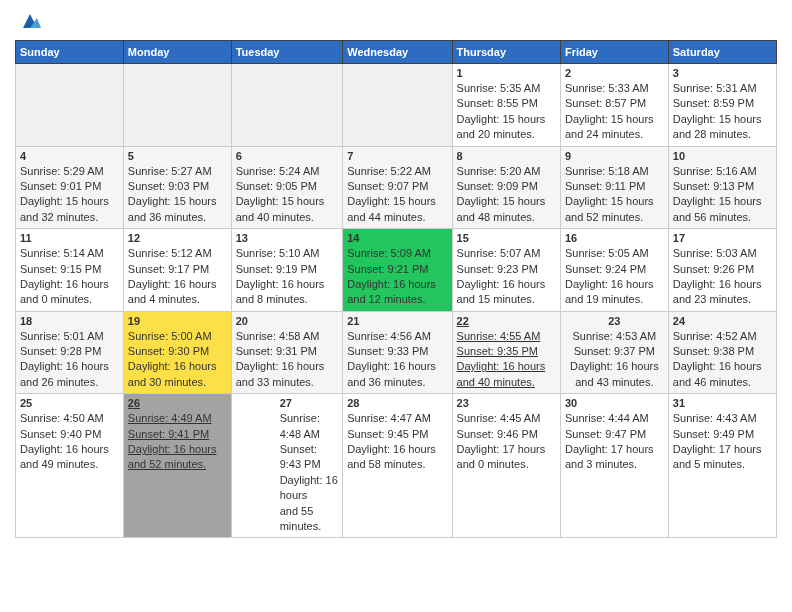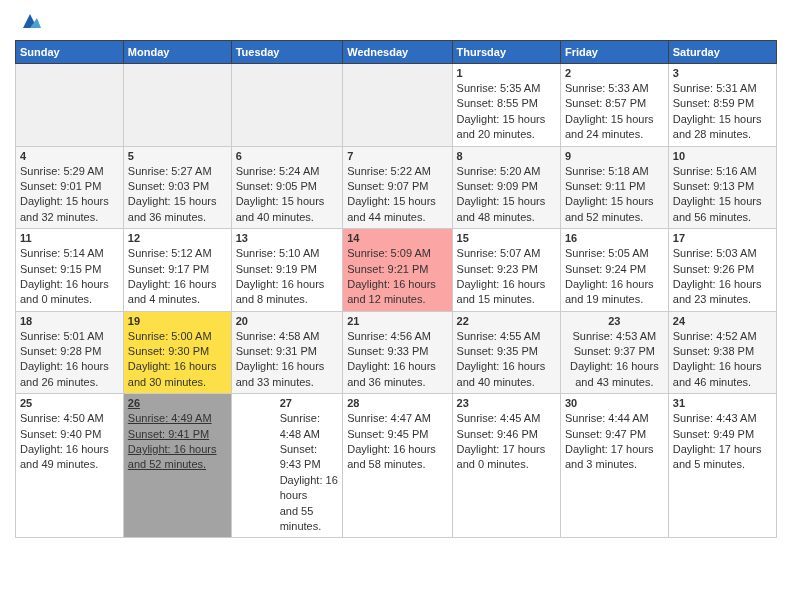--- a/index.html
+++ b/index.html
@@ -192,21 +192,21 @@
             <div class="day-info">Sunrise: 5:14 AM<br>Sunset: 9:15 PM<br>Daylight: 16 hours <br>and 0 minutes.</div>
           </td>
           <td class="has-data" style="background-color: rgb(255, 255, 255);">
             <div class="day-number">12</div>
             <div class="day-info">Sunrise: 5:12 AM<br>Sunset: 9:17 PM<br>Daylight: 16 hours <br>and 4 minutes.</div>
           </td>
           <td class="has-data" style="background-color: rgb(255, 255, 255);">
             <div class="day-number">13</div>
             <div class="day-info">Sunrise: 5:10 AM<br>Sunset: 9:19 PM<br>Daylight: 16 hours <br>and 8 minutes.</div>
           </td>
-          <td class="has-data" style="background-color: #fca5a5; margin-top: 28px;">
+          <td class="has-data" style="background-color: #22c55e; margin-top: 28px;">
             <div class="day-number">14</div>
             <div class="day-info">Sunrise: 5:09 AM<br>Sunset: 9:21 PM<br>Daylight: 16 hours <br>and 12 minutes.</div>
           </td>
           <td class="has-data" style="background-color: rgb(255, 255, 255);">
             <div class="day-number">15</div>
             <div class="day-info">Sunrise: 5:07 AM<br>Sunset: 9:23 PM<br>Daylight: 16 hours <br>and 15 minutes.</div>
           </td>
           <td class="has-data" style="background-color: rgb(255, 255, 255);">
             <div class="day-number">16</div>
             <div class="day-info">Sunrise: 5:05 AM<br>Sunset: 9:24 PM<br>Daylight: 16 hours <br>and 19 minutes.</div>
@@ -226,21 +226,21 @@
             <div class="day-info">Sunrise: 5:00 AM<br>Sunset: 9:30 PM<br>Daylight: 16 hours <br>and 30 minutes.</div>
           </td>
           <td class="has-data" style="background-color: rgb(245, 245, 245);">
             <div class="day-number">20</div>
             <div class="day-info">Sunrise: 4:58 AM<br>Sunset: 9:31 PM<br>Daylight: 16 hours <br>and 33 minutes.</div>
           </td>
           <td class="has-data" style="background-color: rgb(245, 245, 245);">
             <div class="day-number">21</div>
             <div class="day-info">Sunrise: 4:56 AM<br>Sunset: 9:33 PM<br>Daylight: 16 hours <br>and 36 minutes.</div>
           </td>
-          <td class="has-data" style="background-color: rgb(245, 245, 245);">
+          <td class="has-data" style="background-color: rgb(245, 245, 245); text-decoration: underline;">
             <div class="day-number">22</div>
             <div class="day-info">Sunrise: 4:55 AM<br>Sunset: 9:35 PM<br>Daylight: 16 hours <br>and 40 minutes.</div>
           </td>
           <td class="has-data" style="background-color: rgb(245, 245, 245); text-align: center;">
             <div class="day-number">23</div>
             <div class="day-info">Sunrise: 4:53 AM<br>Sunset: 9:37 PM<br>Daylight: 16 hours <br>and 43 minutes.</div>
           </td>
           <td class="has-data" style="background-color: rgb(245, 245, 245);">
             <div class="day-number">24</div>
             <div class="day-info">Sunrise: 4:52 AM<br>Sunset: 9:38 PM<br>Daylight: 16 hours <br>and 46 minutes.</div>

